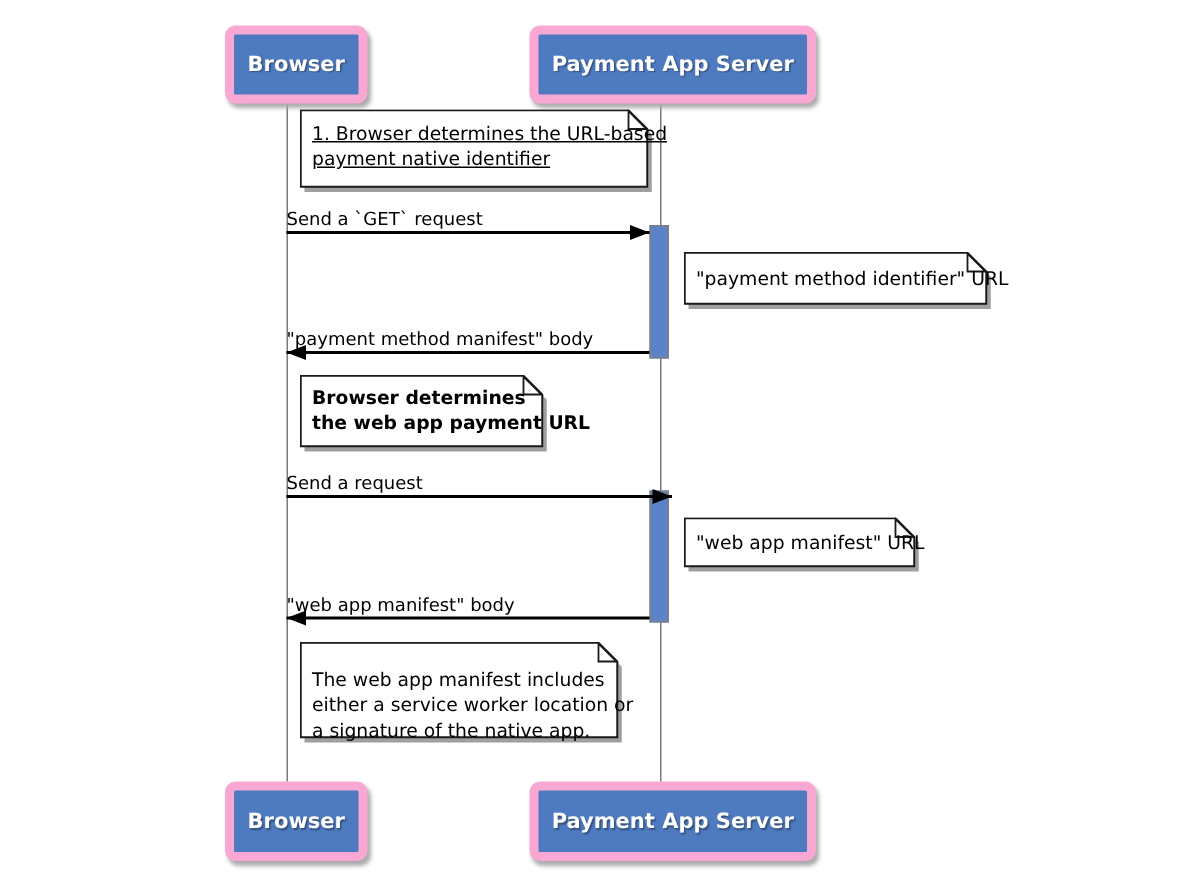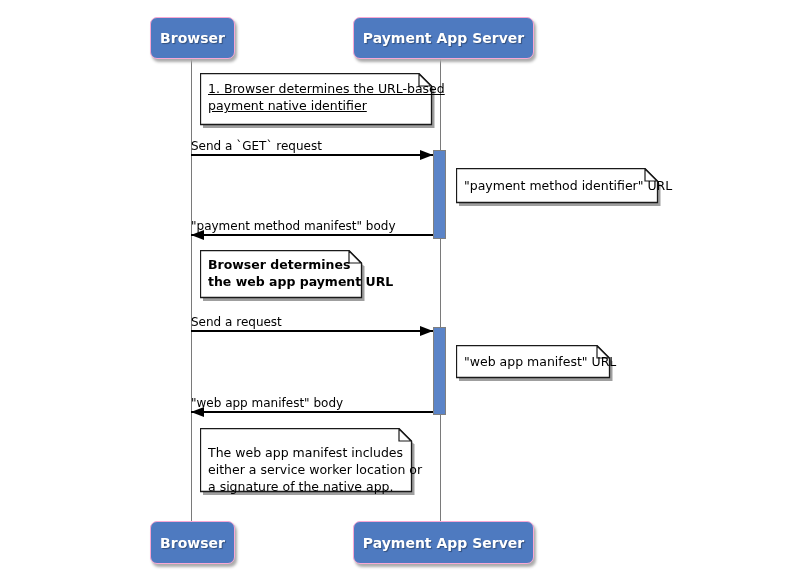--- a/index.html
+++ b/index.html
@@ -11,21 +11,21 @@
     overflow: hidden;
   }
   .lifeline {
     position: absolute;
     width: 0;
     border-left: 1px solid #7a7a7a;
   }
   .actor {
     position: absolute;
     background: #4e7ac0;
-    border: 1px solid #f9a8d4;
+    border: 6px solid #f9a8d4;
     border-radius: 7px;
     box-shadow: 2px 3px 3px #ababab;
     color: #ffffff;
     font-weight: bold;
     font-size: 14px;
     display: flex;
     align-items: center;
     justify-content: center;
     text-shadow: 1px 1px 1px rgba(0,0,0,0.35);
   }
@@ -143,21 +143,21 @@
       <polygon points="3,4 152,4 164.5,16.5 164.5,51 3,51" fill="#9f9f9f"></polygon>
       <polygon points="0.5,0.5 149,0.5 161.5,13 161.5,47.5 0.5,47.5" fill="#ffffff" stroke="#1a1a1a" stroke-width="1.3"></polygon>
       <polygon points="149,1 161,13 149,13" fill="#ffffff" stroke="#1a1a1a" stroke-width="1.2"></polygon>
     </svg>
     <div class="note-text" style="top:6px;font-weight:bold;">
       <div>Browser determines</div>
       <div>the web app payment URL</div>
     </div>
   </div>
 
-  <div class="message" style="left:191px; top:315px; width:242px;">
+  <div class="message" style="left:191px; top:315px; width:242px;padding-left:15px;">
     <div class="msg-label">Send a request</div>
     <div class="msg-line"></div>
     <div class="arrowhead-right"></div>
   </div>
 
   <div class="note" style="left:456px; top:345px; width:159px; height:39px;">
     <svg width="159" height="39">
       <polygon points="3,4 144,4 156.5,16.5 156.5,36 3,36" fill="#9f9f9f"></polygon>
       <polygon points="0.5,0.5 141,0.5 153.5,13 153.5,32.5 0.5,32.5" fill="#ffffff" stroke="#1a1a1a" stroke-width="1.3"></polygon>
       <polygon points="141,1 153,13 141,13" fill="#ffffff" stroke="#1a1a1a" stroke-width="1.2"></polygon>

